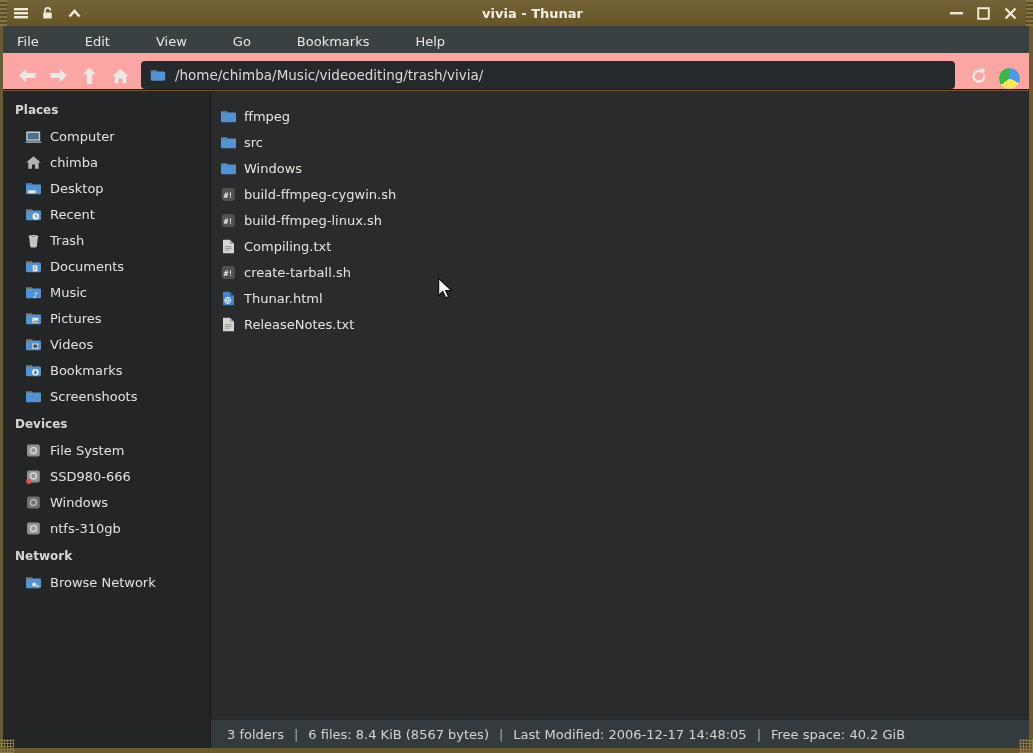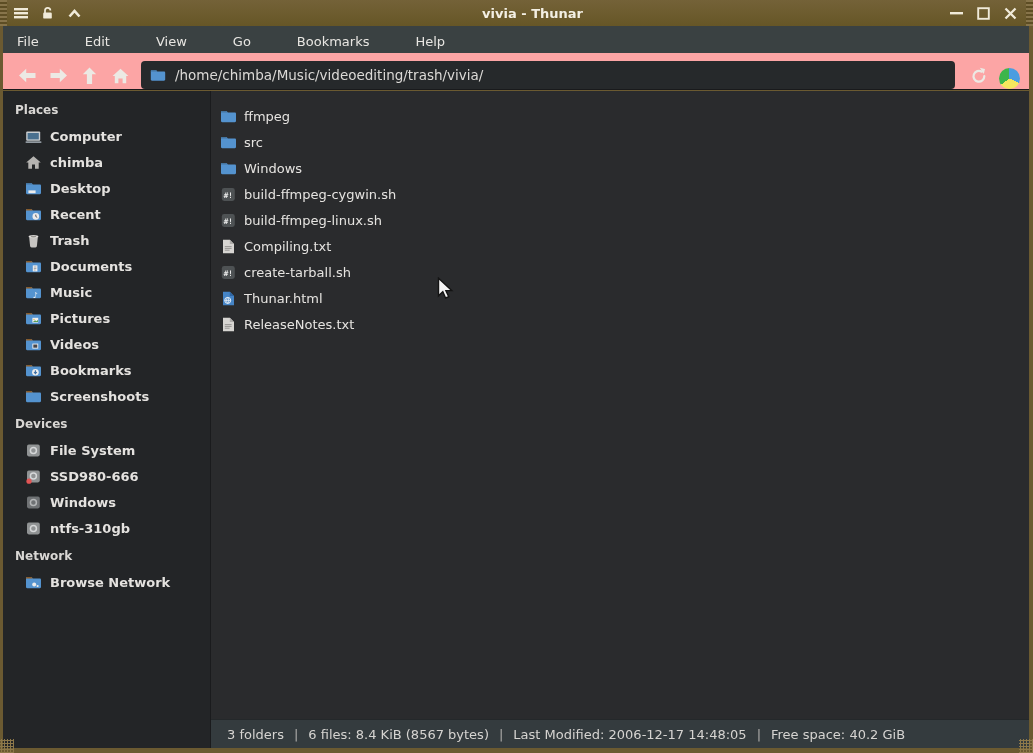--- a/index.html
+++ b/index.html
@@ -30,21 +30,21 @@
   .tool-btn { width:31px; height:27px; display:flex; align-items:center; justify-content:center; border-radius:3px; }
   .pathbar { flex:1; height:28px; margin:0 8px 0 5px; background:#26292b; border-radius:4px;
     display:flex; align-items:center; padding:0 9px; gap:9px; color:#dcdad7; font-size:13.5px; }
   .pie { width:21px; height:21px; border-radius:50%; margin:0 3px 0 5px;
     background:conic-gradient(#4a9de0 0 32%, #f5e75e 32% 65%, #3db54b 65% 100%); }
 
   
   .bodyrow { position:absolute; top:91px; left:3px; right:4px; bottom:5px; display:flex; }
   .sidebar { width:208px; background:#232527; border-right:1px solid #1a1b1d; overflow:hidden; padding-top:4px; }
   .side-header { padding:8px 6px 6px 12px; font-weight:bold; color:#d9d7d4; font-size:12px; }
-  .side-item { height:26px; display:flex; align-items:center; padding-left:22px; gap:8px; color:#e4e2df;font-weight:bold; }
+  .side-item { height:26px; display:flex; align-items:center; padding-left:22px; gap:8px; color:#e4e2df; }
   .side-item .icon, .file-row .icon { width:17px; height:15px; display:flex; align-items:center; justify-content:center; flex:0 0 17px; }
 
   .main { flex:1; display:flex; flex-direction:column; background:#2a2b2d; min-width:0; }
   .file-list { flex:1; padding-top:7px; }
   .file-row { height:26px; display:flex; align-items:flex-end; padding-left:9px; gap:7px; color:#e6e4e1; }
 
   .statusbar { height:29px; background:#343b3e; border-top:1px solid #24282a;
     display:flex; align-items:center; padding:0 16px; color:#d6d4d1; font-size:13px; gap:10px; }
   .statusbar .sep { color:#aeacaa; }
 

